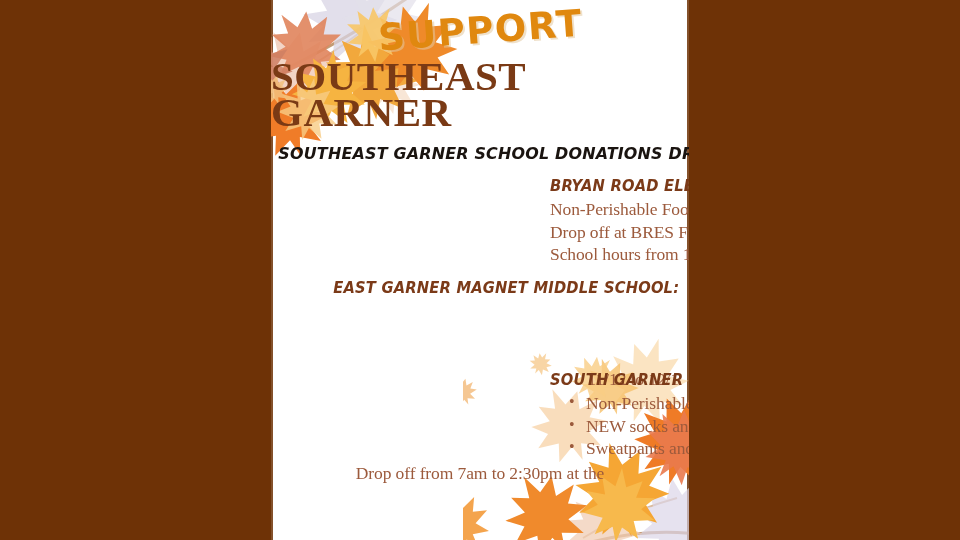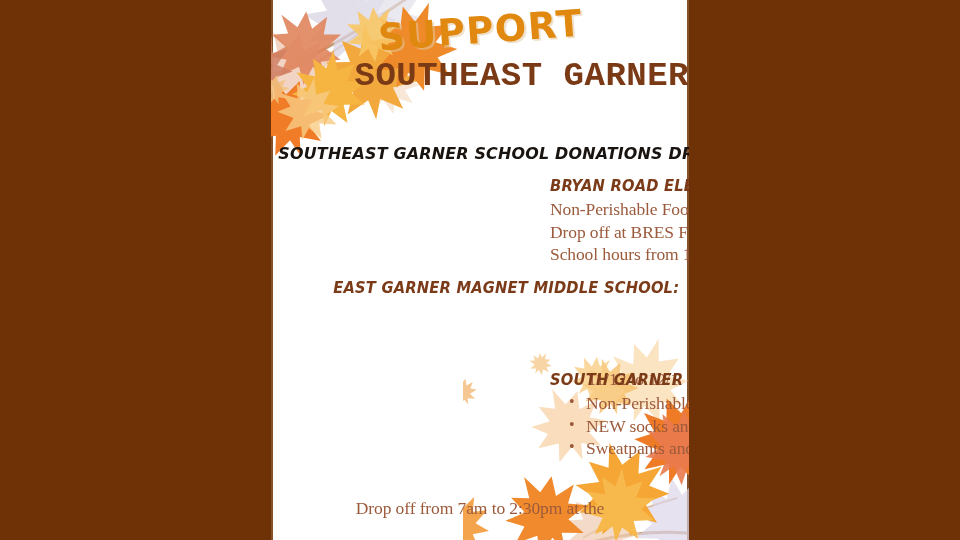--- a/index.html
+++ b/index.html
@@ -84,25 +84,25 @@
     letter-spacing: 1.5px;
     color: #e0880f;
     text-shadow: 2px 2px 0 rgba(226,200,160,.55);
   }
 
   
   #main-title {
     left: 0;
     right: 0;
     top: 58px;
-    text-align: right;
+    text-align: left;
     white-space: normal;
-    font-family: Liberation Mono, monospace;
-    font-weight: 700;
-    font-size: 34px;
+    font-family: Liberation Serif, serif;
+    font-weight: 700;
+    font-size: 41px;
     line-height: 36px;
     letter-spacing: .5px;
     color: #7a3a15;
   }
   #main-title .l2 { display: block; }
 
   
   #drive-subtitle {
     left: 0;
     right: 0;
@@ -182,21 +182,21 @@
     font-size: 16px;
     color: #9c5a3c;
   }
   #sghs-tail {
     left: 0;
     right: 0;
     top: 462px;
     text-align: center;
     white-space: normal;
   }
-  #sghs-tail .ln { display: block; margin-top: 35px; }
+  #sghs-tail .ln { display: block; }
 </style>
 </head>
 <body>
 
 <div id="stage">
 
   <div id="poster">
 
     <div class="edge-rule left"></div>
     <div class="edge-rule right"></div>

